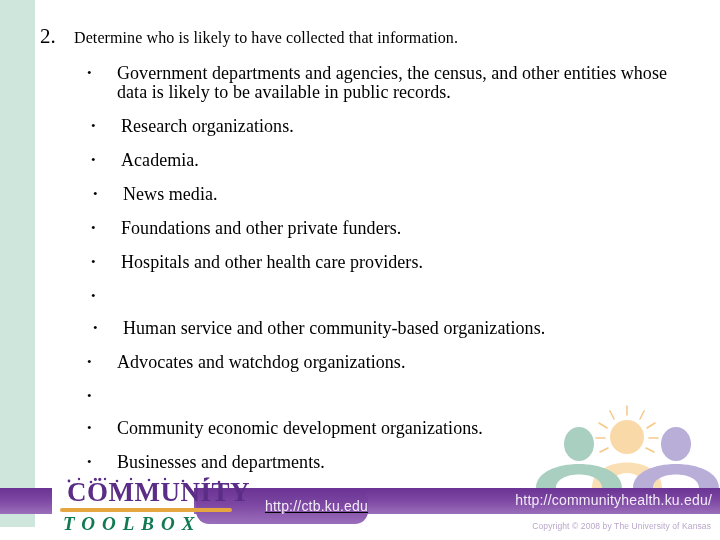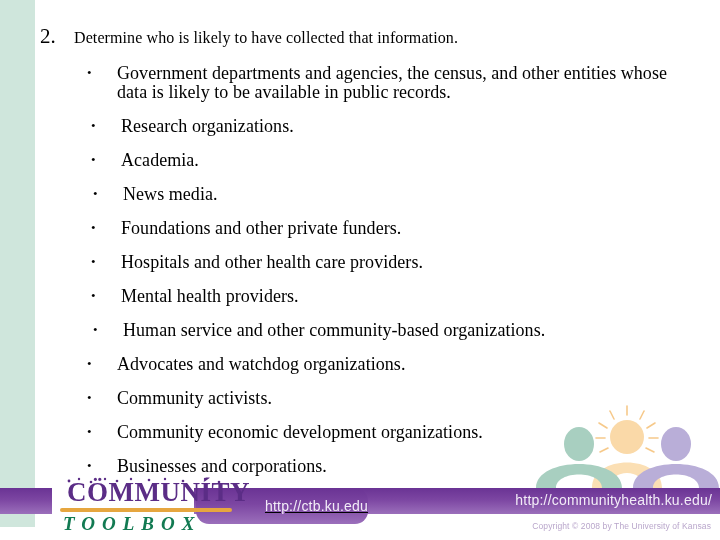--- a/index.html
+++ b/index.html
@@ -252,41 +252,39 @@
       <div class="bullet-item ind-1">
         <div class="bullet-dot">•</div>
         <div class="bullet-text">Foundations and other private funders.</div>
       </div>
       <div class="bullet-item ind-1">
         <div class="bullet-dot">•</div>
         <div class="bullet-text">Hospitals and other health care providers.</div>
       </div>
       <div class="bullet-item ind-1">
         <div class="bullet-dot">•</div>
-        <div class="bullet-text">Mental health providers.</div>
       </div>
       <div class="bullet-item ind-2">
         <div class="bullet-dot">•</div>
         <div class="bullet-text">Human service and other community-based organizations.</div>
       </div>
       <div class="bullet-item ind-0">
         <div class="bullet-dot">•</div>
         <div class="bullet-text">Advocates and watchdog organizations.</div>
       </div>
       <div class="bullet-item ind-0">
         <div class="bullet-dot">•</div>
-        <div class="bullet-text">Community activists.</div>
       </div>
       <div class="bullet-item ind-0">
         <div class="bullet-dot">•</div>
         <div class="bullet-text">Community economic development organizations.</div>
       </div>
       <div class="bullet-item ind-0">
         <div class="bullet-dot">•</div>
-        <div class="bullet-text">Businesses and corporations.</div>
+        <div class="bullet-text">Businesses and departments.</div>
       </div>
     </div>
 
   <div class="people-graphic">
     <svg width="186" height="84" viewBox="0 0 186 84" xmlns="http://www.w3.org/2000/svg">
 
       <g stroke="#f6c98a" stroke-width="1.6" stroke-linecap="round">
         <line x1="93" y1="2" x2="93" y2="11"></line>
         <line x1="76" y1="7" x2="80" y2="15"></line>
         <line x1="110" y1="7" x2="106" y2="15"></line>

